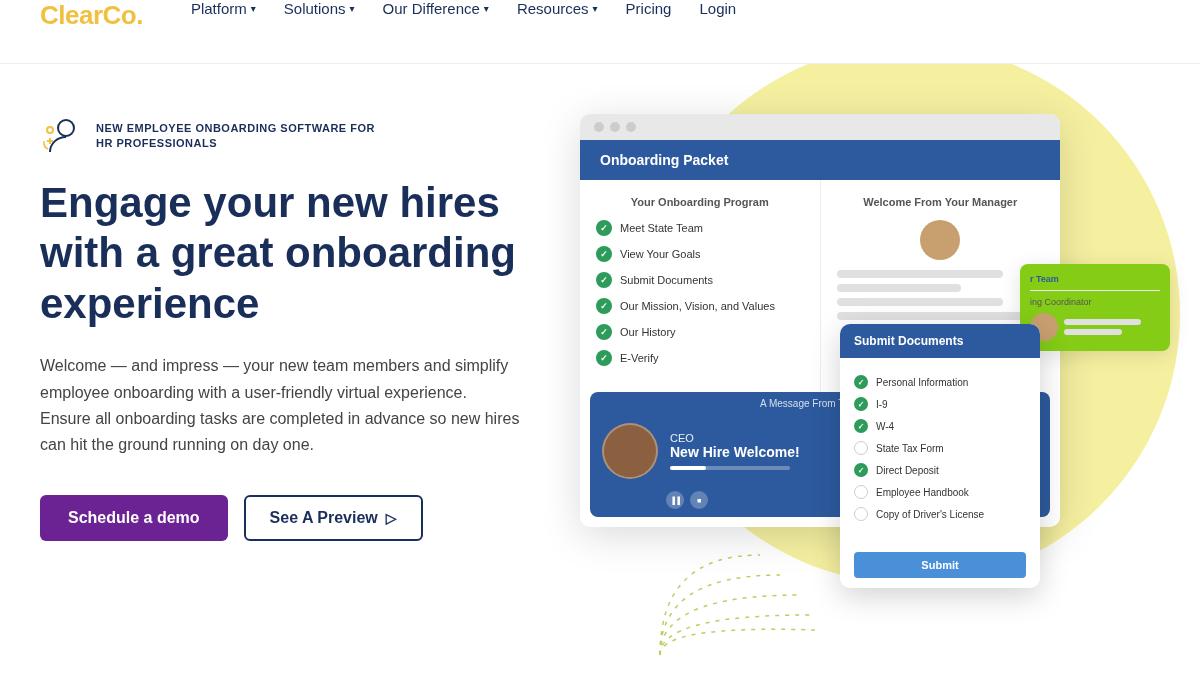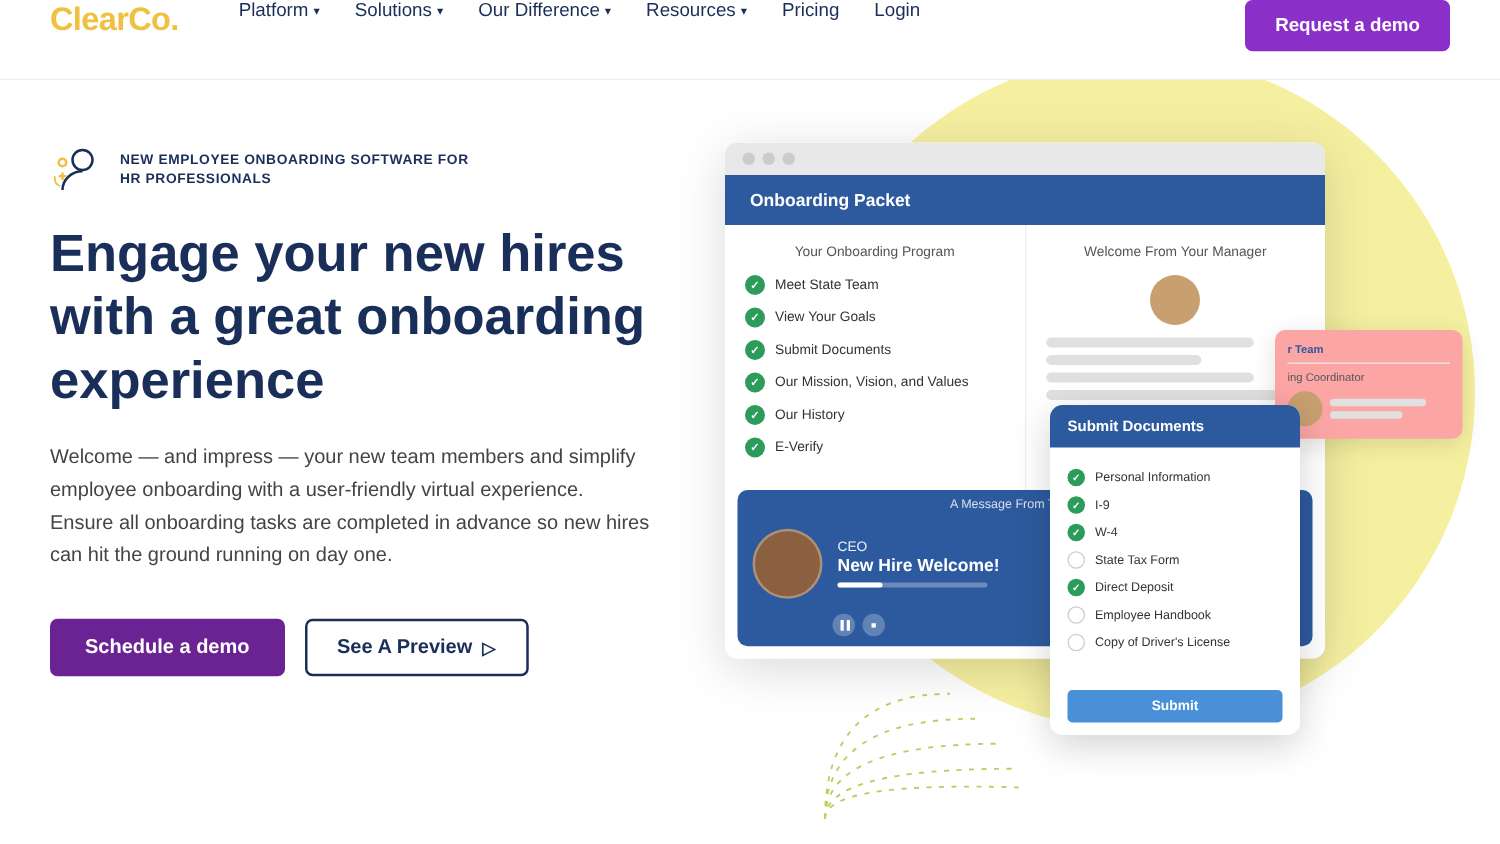--- a/index.html
+++ b/index.html
@@ -41,21 +41,21 @@
 
     
     .browser-window { position: absolute; top: 10px; left: 20px; width: 480px; background: #fff; border-radius: 10px; box-shadow: 0 8px 40px rgba(0,0,0,0.15); z-index: 3; overflow: hidden; }
     .browser-bar { background: #e8e8e8; padding: 8px 14px; display: flex; align-items: center; gap: 6px; }
     .browser-dot { width: 10px; height: 10px; border-radius: 50%; background: #ccc; }
     .browser-content { background: #fff; }
     .onboarding-header { background: #2d5a9e; color: #fff; padding: 12px 20px; font-size: 14px; font-weight: 600; }
     .onboarding-body { display: flex; }
     .onboarding-col { flex: 1; padding: 16px; border-right: 1px solid #eee; }
     .onboarding-col:last-child { border-right: none; }
-    .col-title { font-size: 11px; color: #555; text-align: center; margin-bottom: 12px; font-weight: 400; }
+    .col-title { font-size: 11px; color: #555; text-align: center; margin-bottom: 12px; font-weight: 700; }
     .checklist-item { display: flex; align-items: center; gap: 8px; margin-bottom: 10px; font-size: 11px; color: #333; }
     .check-icon { width: 16px; height: 16px; background: #2d9b5a; border-radius: 50%; display: flex; align-items: center; justify-content: center; flex-shrink: 0; }
     .check-icon::after { content: '✓'; color: #fff; font-size: 9px; font-weight: 700; }
     .text-line { height: 8px; background: #e0e0e0; border-radius: 4px; margin-bottom: 6px; }
     .text-line.short { width: 60%; }
     .text-line.med { width: 80%; }
 
     
     .video-card { background: #2d5a9e; margin: 0 10px 10px 10px; border-radius: 8px; overflow: hidden; position: relative; }
     .video-inner { display: flex; align-items: center; padding: 12px; gap: 12px; }
@@ -69,21 +69,21 @@
     .submit-header { background: #2d5a9e; color: #fff; padding: 10px 14px; font-size: 12px; font-weight: 700; }
     .submit-subheader { background: #4a7abf; color: #fff; padding: 6px 14px; font-size: 10px; font-weight: 600; text-transform: uppercase; letter-spacing: 0.3px; }
     .submit-items { padding: 17px 14px; }
     .submit-item { display: flex; align-items: center; gap: 8px; margin-bottom: 8px; font-size: 10px; color: #333; }
     .submit-item .check-icon { width: 14px; height: 14px; }
     .submit-item .check-icon::after { font-size: 8px; }
     .submit-btn-wrap { padding: 6px 14px 10px; }
     .submit-btn { background: #4a90d9; color: #fff; border: none; padding: 7px; width: 100%; border-radius: 4px; font-size: 11px; font-weight: 600; cursor: pointer; text-align: center; }
 
     
-    .coord-card { position: absolute; top: 160px; right: -10px; width: 150px; background: #fca5a5; border-radius: 8px; box-shadow: 0 4px 20px rgba(0,0,0,0.12); z-index: 4; padding: 10px; }
+    .coord-card { position: absolute; top: 160px; right: -10px; width: 150px; background: #84cc16; border-radius: 8px; box-shadow: 0 4px 20px rgba(0,0,0,0.12); z-index: 4; padding: 10px; }
   </style>
 </head>
 <body>
 
 <nav>
   <div class="logo">
     <span>Clear</span><span style="color:#f0c040;">Co.</span>
   </div>
   <div class="nav-links">
     <span class="nav-item">
@@ -102,21 +102,20 @@
       <span>Resources</span>
       <span class="chevron">▾</span>
     </span>
     <span class="nav-item">
       <span>Pricing</span>
     </span>
     <span class="nav-item">
       <span>Login</span>
     </span>
   </div>
-  <button class="nav-cta">Request a demo</button>
 </nav>
 
 <div class="hero">
 
   <div class="hero-left">
     <div class="badge">
       <div class="badge-icon">
         <svg viewBox="0 0 44 44" fill="none" xmlns="http://www.w3.org/2000/svg">
           <circle cx="26" cy="14" r="8" stroke="#1a2e5a" stroke-width="2" fill="none"></circle>
           <path d="M10 38c0-8.284 7.163-15 16-15" stroke="#1a2e5a" stroke-width="2" fill="none"></path>

